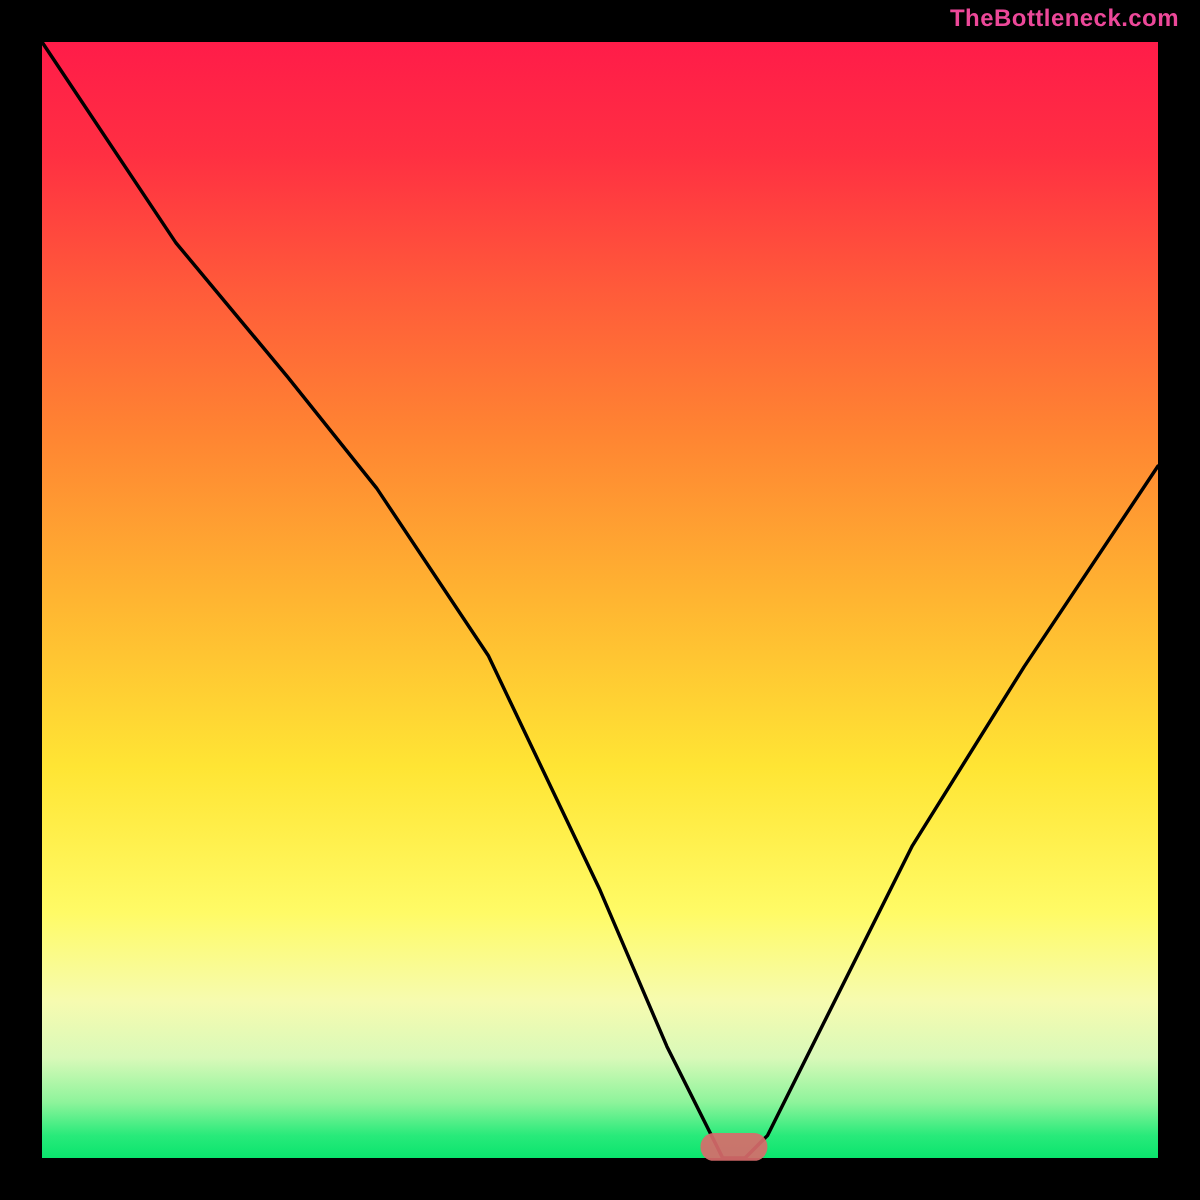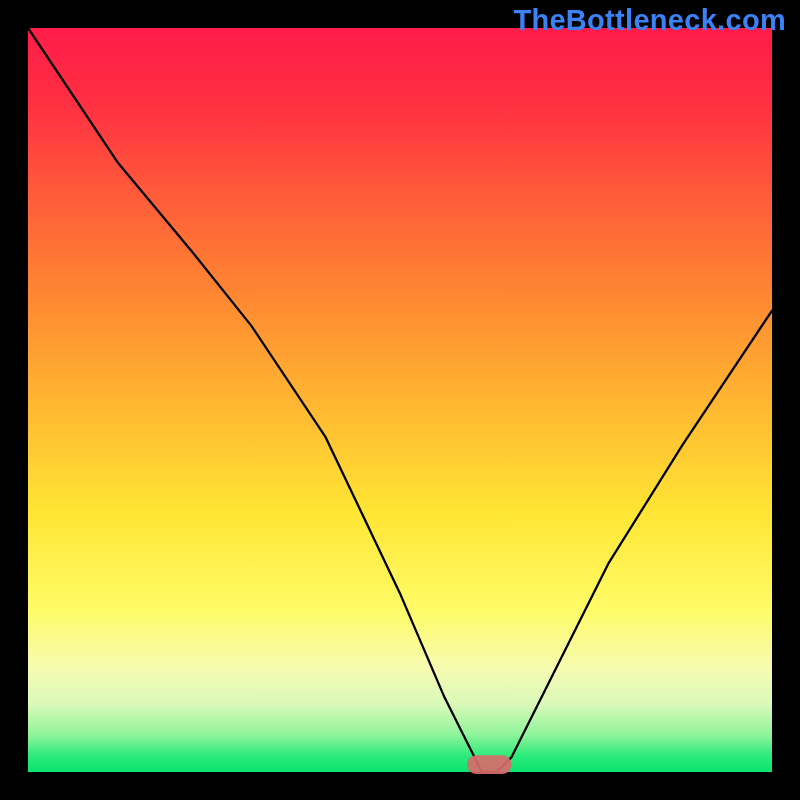--- a/index.html
+++ b/index.html
@@ -16,22 +16,22 @@
     position: relative;
     width: 800px;
     height: 800px;
     background: #000;
   }
 
   .watermark {
     position: absolute;
     top: 4px;
     right: 14px;
-    color: #3b82f6;
-    font-size: 29px;
+    color: #ec4899;
+    font-size: 16px;
     font-weight: 600;
     letter-spacing: 0.3px;
     z-index: 10;
     margin-left: 16px;
   }
 
   
   .plot {
     position: absolute;
     left: 28px;

